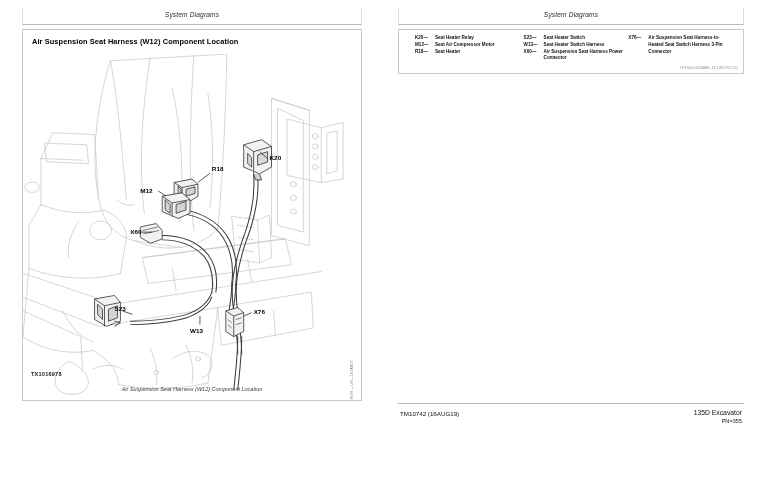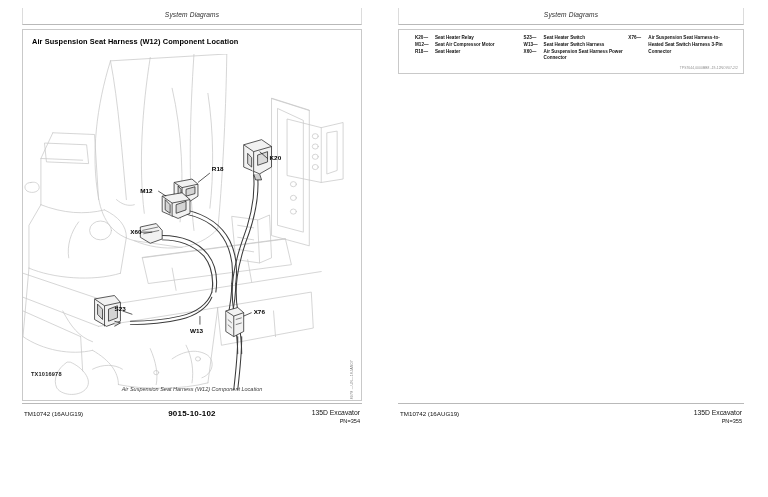--- a/index.html
+++ b/index.html
@@ -430,28 +430,20 @@
         <div class="fig-sidecode">TX1016978 —UN—16JAN07</div>
 
         <div class="fig-id">TX1016978</div>
 
         <div class="fig-caption">Air Suspension Seat Harness (W12) Component Location</div>
       </div>
 
     </div>
 
 
-    <div class="footer">
-      <div class="footer-left">TM10742 (16AUG19)</div>
-      <div class="footer-center">9015-10-102</div>
-      <div class="footer-right">
-        <div class="footer-model">135D  Excavator</div>
-        <div class="footer-pn">PN=354</div>
-      </div>
-    </div>
   </div>
 
   <div class="page page--right">
 
     <div class="running-head">
       <div class="running-head-text">System Diagrams</div>
     </div>
 
     <div class="content-frame">
       <div class="legend">

